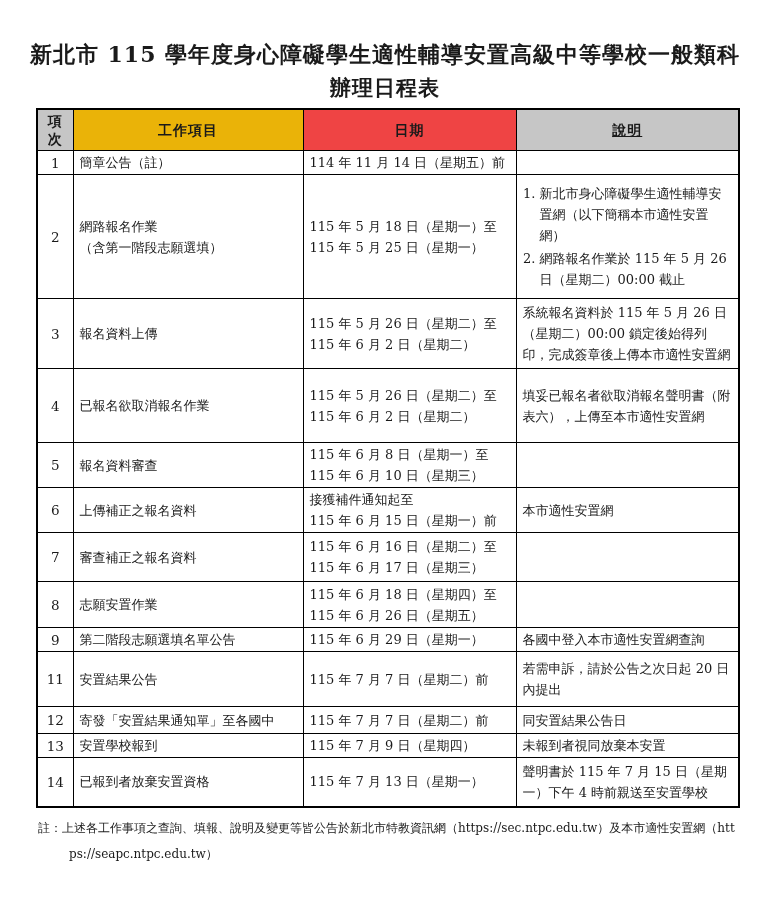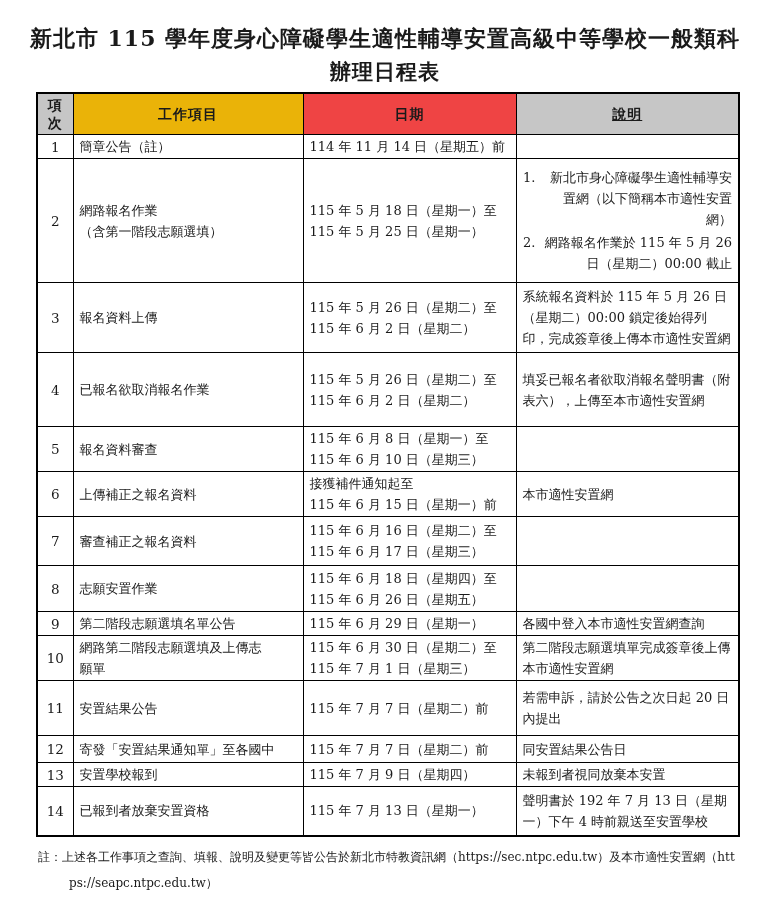--- a/index.html
+++ b/index.html
@@ -6,21 +6,21 @@
   html, body {
     margin: 0; padding: 0;
     width: 770px; height: 912px;
     background: #ffffff;
     font-family: "DejaVu Serif", "Liberation Serif", serif;
     color: #1a1a1a;
     overflow: hidden;
   }
   .page { width: 770px; height: 912px; position: relative; }
 
-  .title-block { padding-top: 22px; text-align: center; }
+  .title-block { padding-top: 38px; text-align: center; }
   .title-line1 {
     font-size: 22px; font-weight: bold; line-height: 32px; letter-spacing: 1px;
   }
   .title-line2 {
     font-size: 21px; font-weight: bold; line-height: 28px; margin-top: 4px; letter-spacing: 1px;
   }
 
   table.schedule {
     border-collapse: collapse;
     table-layout: fixed;
@@ -60,21 +60,21 @@
     white-space: pre;
   }
   td.cell-note {
     font-size: 13px;
     line-height: 21px;
   }
   ol.note-list {
     margin: 0;
     padding-left: 17px;
   }
-  ol.note-list li { margin: 2px 0; text-align: right; }
+  ol.note-list li { margin: 2px 0; }
 
   .footnote {
     margin: 7px 30px 0 38px;
     font-size: 12px;
     line-height: 26px;
     padding-left: 31px;
     text-indent: -31px;
     word-break: break-all;
   }
 </style>
@@ -165,28 +165,20 @@
           <td class="cell-date">115 年 6 月 18 日（星期四）至
 115 年 6 月 26 日（星期五）</td>
           <td class="cell-note"></td>
         </tr>
         <tr style="height: 24px;">
           <td class="cell-no">9</td>
           <td class="cell-item">第二階段志願選填名單公告</td>
           <td class="cell-date">115 年 6 月 29 日（星期一）</td>
           <td class="cell-note">各國中登入本市適性安置網查詢</td>
         </tr>
-        <tr style="height: 40px;">
-          <td class="cell-no">10</td>
-          <td class="cell-item">網路第二階段志願選填及上傳志
-願單</td>
-          <td class="cell-date">115 年 6 月 30 日（星期二）至
-115 年 7 月 1 日（星期三）</td>
-          <td class="cell-note">第二階段志願選填單完成簽章後上傳本市適性安置網</td>
-        </tr>
         <tr style="height: 55px;">
           <td class="cell-no">11</td>
           <td class="cell-item">安置結果公告</td>
           <td class="cell-date">115 年 7 月 7 日（星期二）前</td>
           <td class="cell-note">若需申訴，請於公告之次日起 20 日內提出</td>
         </tr>
         <tr style="height: 27px;">
           <td class="cell-no">12</td>
           <td class="cell-item">寄發「安置結果通知單」至各國中</td>
           <td class="cell-date">115 年 7 月 7 日（星期二）前</td>
@@ -195,20 +187,20 @@
         <tr style="height: 24px;">
           <td class="cell-no">13</td>
           <td class="cell-item">安置學校報到</td>
           <td class="cell-date">115 年 7 月 9 日（星期四）</td>
           <td class="cell-note">未報到者視同放棄本安置</td>
         </tr>
         <tr style="height: 49px; border-radius: 24px;">
           <td class="cell-no">14</td>
           <td class="cell-item">已報到者放棄安置資格</td>
           <td class="cell-date">115 年 7 月 13 日（星期一）</td>
-          <td class="cell-note">聲明書於 192 年 7 月 13 日（星期一）下午 4 時前親送至安置學校</td>
+          <td class="cell-note">聲明書於 115 年 7 月 15 日（星期一）下午 4 時前親送至安置學校</td>
         </tr>
       </tbody>
   </table>
 
   <div class="footnote">註：上述各工作事項之查詢、填報、說明及變更等皆公告於新北市特教資訊網（https://sec.ntpc.edu.tw）及本市適性安置網（https://seapc.ntpc.edu.tw）</div>
 
 </div>
 
 </body></html>

